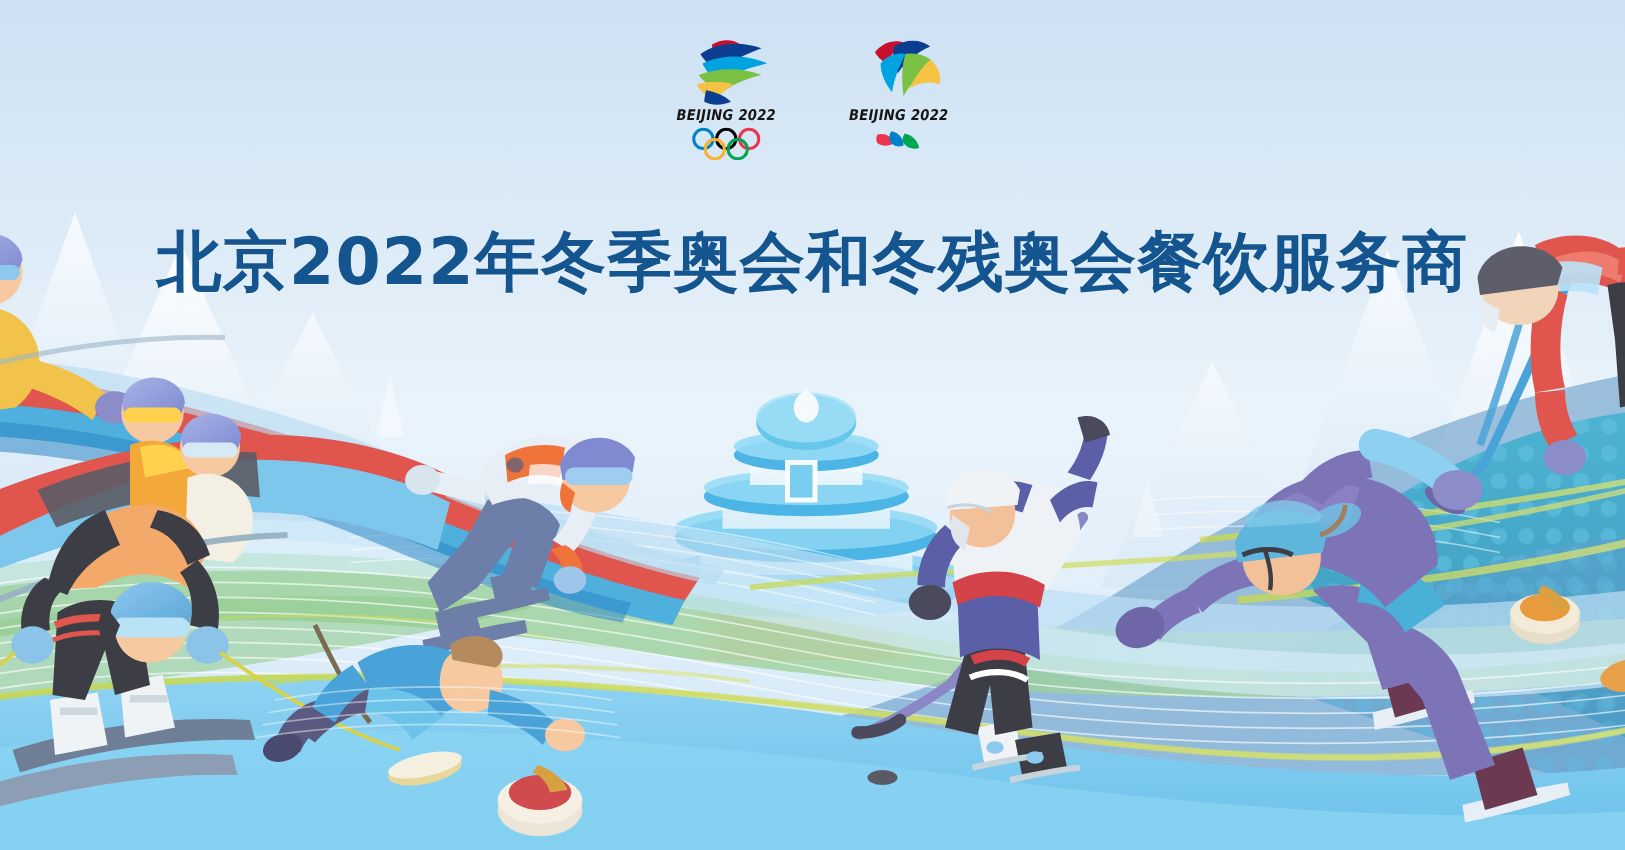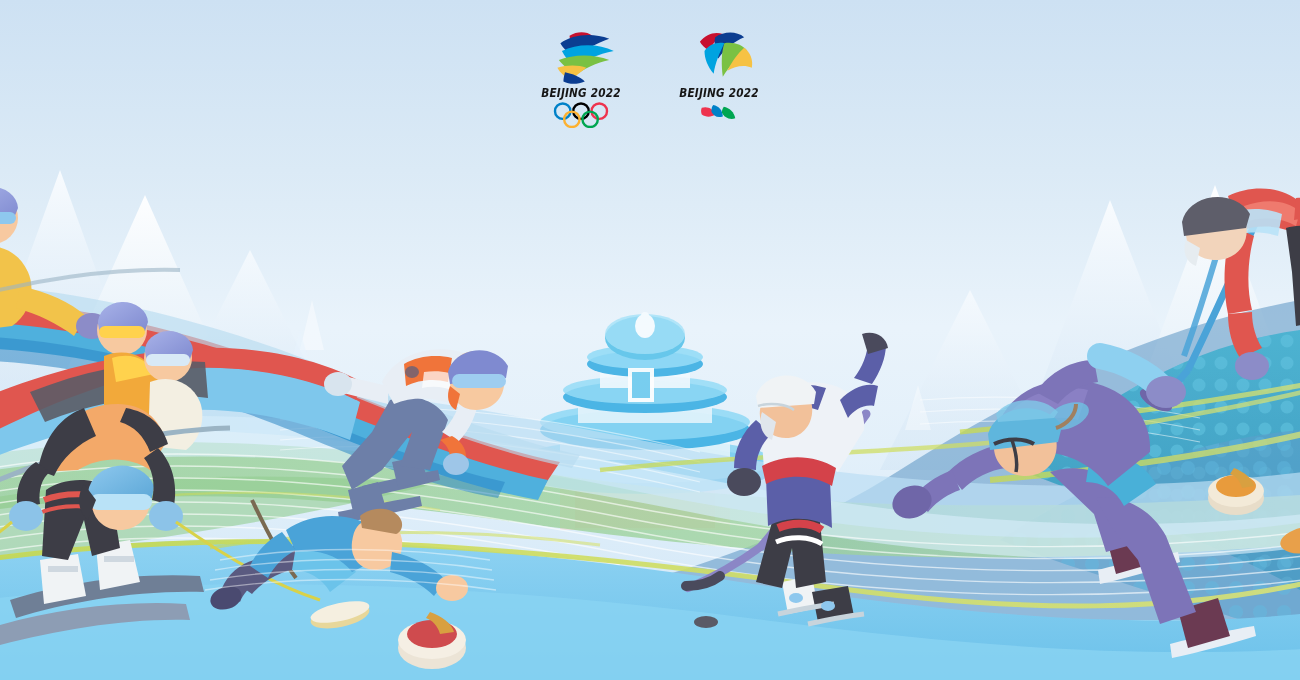--- a/index.html
+++ b/index.html
@@ -500,14 +500,15 @@
       <div class="wordmark">BEIJING 2022</div>
       <svg class="agitos" viewBox="0 0 92 46" xmlns="http://www.w3.org/2000/svg">
         <path d="M10,10 C22,6 34,12 38,24 C30,30 18,30 10,24 C8,19 8,14 10,10 Z" fill="#ee334e"></path>
         <path d="M34,4 C46,6 54,16 54,28 C44,32 34,28 30,18 C30,12 31,7 34,4 Z" fill="#0081c8"></path>
         <path d="M56,8 C68,10 78,20 80,32 C68,36 56,30 52,20 C52,15 54,11 56,8 Z" fill="#00a651"></path>
       </svg>
     </div>
 
   </div>
 
+  <h1 class="title">北京2022年冬季奥会和冬残奥会餐饮服务商</h1>
 
 </div>
 
 </body></html>

